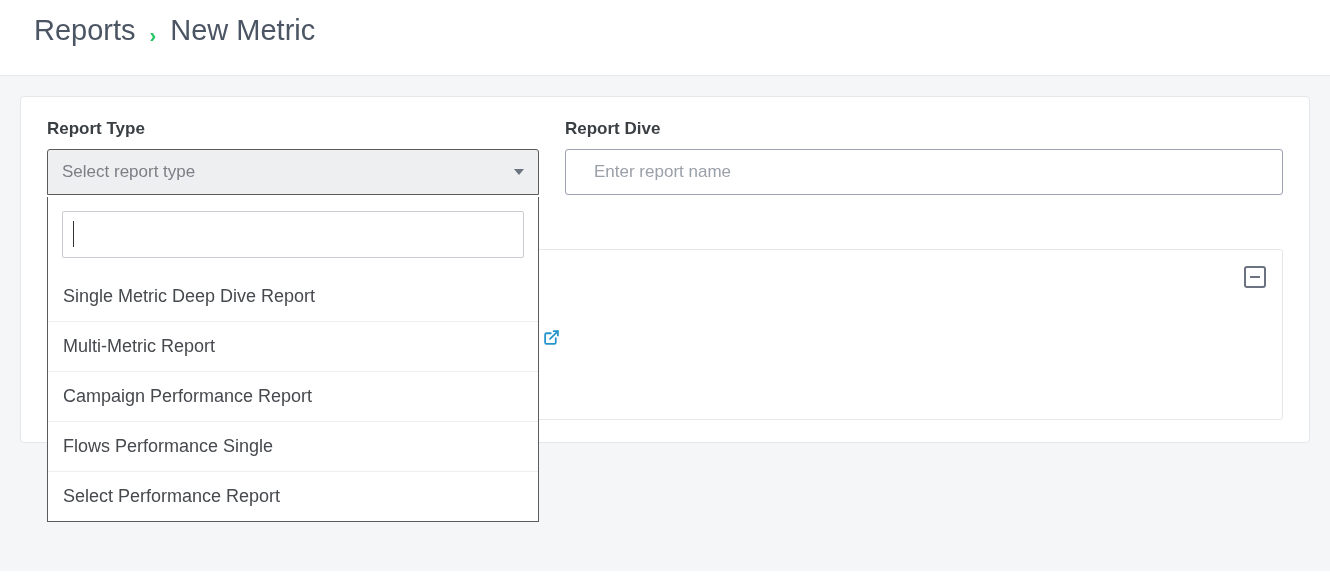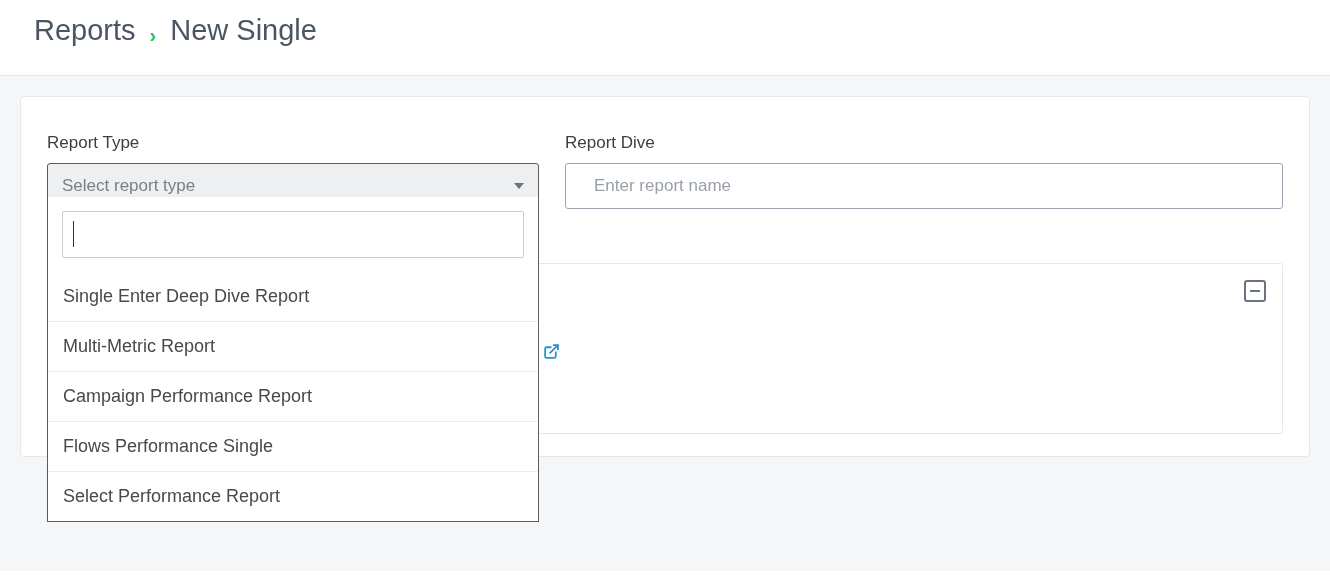--- a/index.html
+++ b/index.html
@@ -60,24 +60,23 @@
       flex: 1;
       min-width: 0;
       position: relative;
     }
     .col-type {
       flex: 0 0 492px;
     }
     .field-label {
       display: block;
       font-size: 17px;
-      font-weight: 400;
+      font-weight: 700;
       color: #3a3f44;
       margin-bottom: 10px;
-      margin-top: 14px;
     }
     .select-trigger {
       width: 100%;
       height: 46px;
       background: #eeeff0;
       border: 1px solid #5b5b5b;
       border-radius: 3px 3px 0 0;
       display: flex;
       align-items: center;
       justify-content: space-between;
@@ -196,21 +195,21 @@
       background: #6b7280;
     }
   </style>
 </head>
 <body>
 
 <div class="breadcrumb-bar">
   <div class="breadcrumb">
     <span class="breadcrumb-root">Reports</span>
     <span class="breadcrumb-sep">›</span>
-    <span class="breadcrumb-current">New Single</span>
+    <span class="breadcrumb-current">New Metric</span>
   </div>
 </div>
 
 <div class="page-bg">
   <div class="card">
 
     <div class="form-row">
 
       <div class="form-col col-type">
         <label class="field-label">Report Type</label>
@@ -219,21 +218,21 @@
           <span>Select report type</span>
           <span class="caret-down"></span>
         </div>
 
         <div class="dropdown-panel">
           <div class="dropdown-search-wrap" style="position:relative;">
             <input type="text" class="dropdown-search" value="" style="">
             <span class="cursor-bar"></span>
           </div>
           <ul class="dropdown-list">
-            <li class="dropdown-item">Single Enter Deep Dive Report</li>
+            <li class="dropdown-item">Single Metric Deep Dive Report</li>
             <li class="dropdown-item">Multi-Metric Report</li>
             <li class="dropdown-item">Campaign Performance Report</li>
             <li class="dropdown-item">Flows Performance Single</li>
             <li class="dropdown-item">Select Performance Report</li>
           </ul>
         </div>
       </div>
 
       <div class="form-col">
         <label class="field-label">Report Dive</label>

